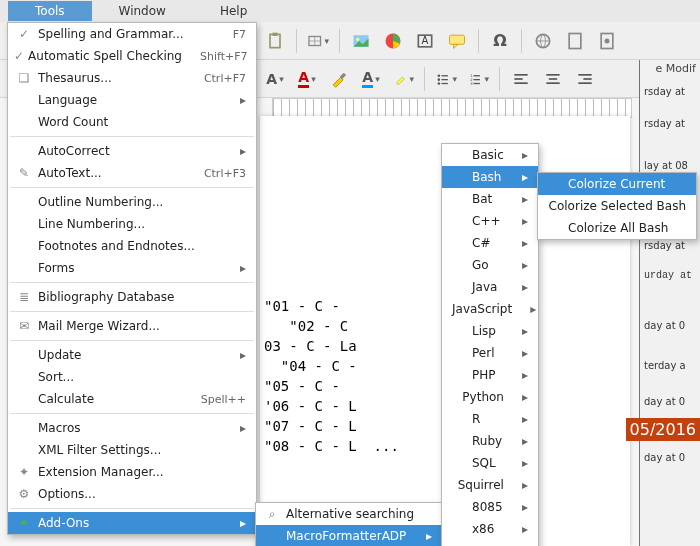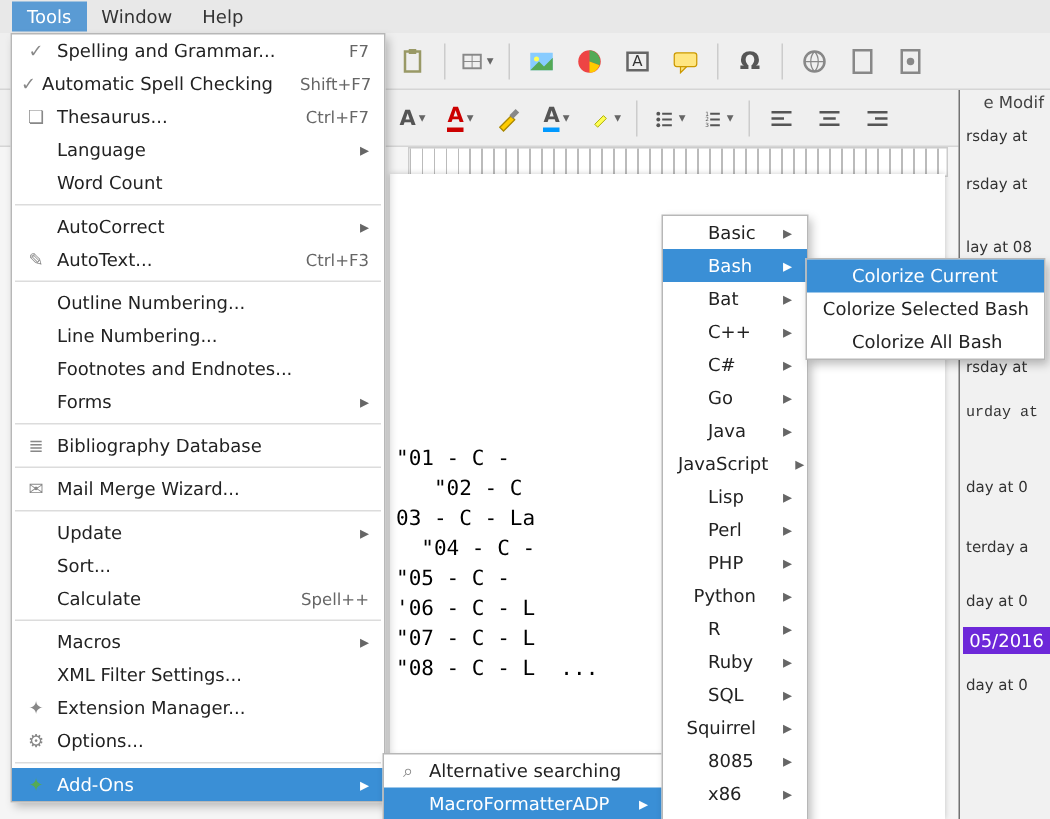--- a/index.html
+++ b/index.html
@@ -1,33 +1,33 @@
 <!DOCTYPE html>
 <html><head>
 <meta charset="utf-8">
 <style>
   html,body{margin:0;padding:0;font-family:"DejaVu Sans","Liberation Sans",Arial,sans-serif;font-size:12px;color:#222;background:#eaeaea}
   #stage{position:relative;width:700px;height:546px;overflow:hidden;background:#f5f5f5}
   .menubar{position:absolute;left:0;top:0;height:22px;display:flex;align-items:center;padding-left:8px;background:#e8e8e8;width:100%}
-  .menubar .menu-label{padding:3px 10px;color:#333}
+  .menubar .menu-label{padding:3px 27px;color:#333}
   .menubar .menu-label.open{background:#5a9bd4;color:#fff}
   .toolbar1{position:absolute;left:0;top:22px;height:38px;width:100%;background:#efefef;border-bottom:1px solid #d5d5d5;display:flex;align-items:center;gap:10px;padding-left:264px;box-sizing:border-box}
   .toolbar2{position:absolute;left:0;top:60px;height:38px;width:100%;background:#efefef;border-bottom:1px solid #d5d5d5;display:flex;align-items:center;gap:10px;padding-left:264px;box-sizing:border-box}
   .tb-icon{width:22px;height:22px;display:flex;align-items:center;justify-content:center;color:#555}
   .tb-icon svg{width:20px;height:20px}
   .sep{width:1px;height:24px;background:#ccc}
   .ruler{position:absolute;left:272px;top:98px;width:358px;height:18px;background:#fff;border:1px solid #ccc}
   .ruler:before{content:"";position:absolute;inset:0;background:repeating-linear-gradient(to right,#bbb 0,#bbb 1px,transparent 1px,transparent 8px)}
   .doc{position:absolute;left:260px;top:116px;width:370px;height:430px;background:#fff;box-shadow:0 0 4px rgba(0,0,0,.2);font-family:"DejaVu Sans Mono",monospace;font-size:14px;line-height:20px;color:#000;padding:180px 4px 4px 4px;box-sizing:border-box;overflow:hidden}
   .doc div{white-space:pre}
   .sidepanel{position:absolute;right:0;top:60px;width:60px;height:486px;background:#f1f1f1;border-left:1px solid #737373}
   .sidepanel .hdr{position:absolute;top:0;right:0;height:22px;font-size:11px;color:#444;padding:2px 4px}
   .sidepanel .sitem{position:absolute;left:4px;right:4px;font-size:10px;color:#333;white-space:nowrap;overflow:hidden}
   .gearbox{position:absolute;right:4px;top:142px;width:24px;height:24px;background:#fff;border:1px solid #ccc;display:flex;align-items:center;justify-content:center;color:#888}
-  .bluechip{position:absolute;right:0;background:#6d28d9;color:#fff;font-size:12px;padding:2px 4px;white-space:nowrap;overflow:hidden}
+  .bluechip{position:absolute;right:0;background:#c2410c;color:#fff;font-size:16px;padding:2px 4px;white-space:nowrap;overflow:hidden}
 
   
   .menu{position:absolute;background:#fff;border:1px solid #b7b7b7;box-shadow:2px 3px 6px rgba(0,0,0,.25)}
   .menu .row{display:flex;align-items:center;height:22px;padding:0 10px 0 6px;color:#222}
   .menu .row .icn{width:20px;height:16px;display:flex;align-items:center;justify-content:center;margin-right:4px;color:#888}
   .menu .row .lbl{flex:1;white-space:nowrap}
   .menu .row .accel{color:#666;font-size:11px;margin-left:18px}
   .menu .row .arrow{color:#666;margin-left:18px}
   .menu .msep{height:1px;background:#dcdcdc;margin:3px 2px}
   .menu .row.hl{background:#3a8fd6;color:#fff}

